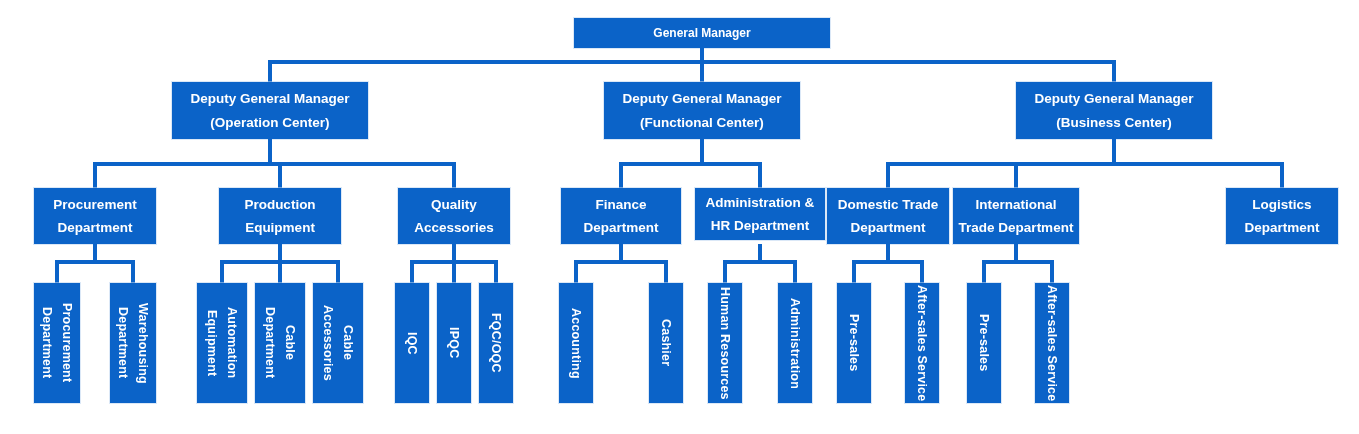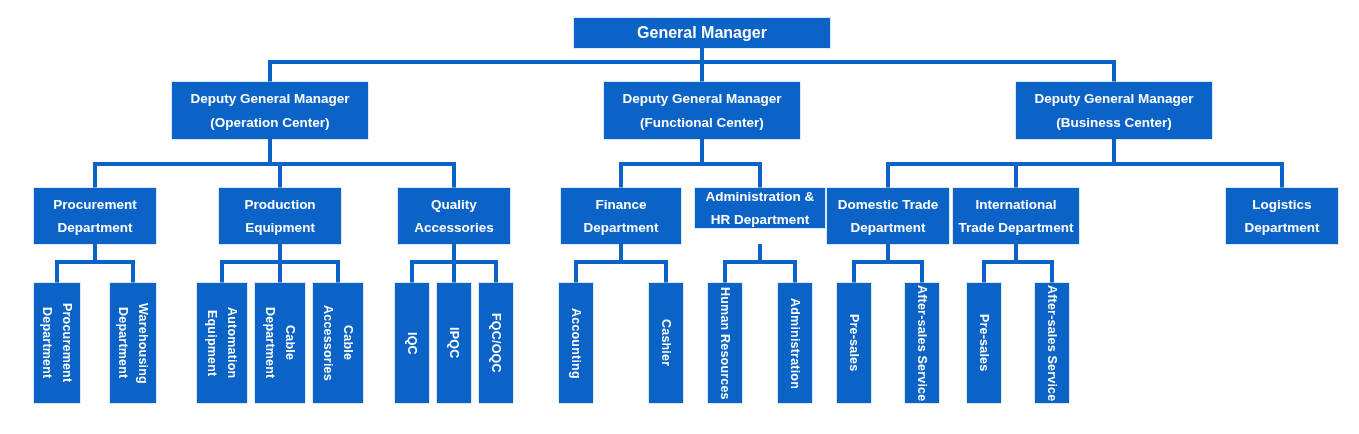--- a/index.html
+++ b/index.html
@@ -21,21 +21,21 @@
     color: #ffffff;
     display: flex;
     align-items: center;
     justify-content: center;
     text-align: center;
     font-weight: bold;
     white-space: pre-line;
     box-sizing: border-box;
     box-shadow: 0 0 0 1px rgba(190, 214, 240, 0.55);
   }
-  .node.level-0 { font-size: 16px; line-height: 18px; }
+  .node.level-0 { font-size: 12px; line-height: 18px; }
   .node.level-1 { font-size: 13.5px; line-height: 24px; }
   .node.level-2 { font-size: 13.5px; line-height: 23px; }
   .node.vertical {
     writing-mode: vertical-rl;
     text-orientation: mixed;
     font-size: 12.5px;
     line-height: 20px;
     letter-spacing: 0.2px;
   }
   .connector {
@@ -99,21 +99,21 @@
     <div class="connector" style="left: 619px; top: 164px; width: 4px; height: 24px;"></div>
     <div class="node level-2" style="left: 561px; top: 188px; width: 120px; height: 56px;">Finance
 Department</div>
     <div class="connector" style="left: 619px; top: 244px; width: 4px; height: 20px;"></div>
     <div class="connector" style="left: 574px; top: 260px; width: 94px; height: 4px;"></div>
     <div class="connector" style="left: 574px; top: 262px; width: 4px; height: 21px;"></div>
     <div class="node level-3 vertical" style="left: 559px; top: 283px; width: 34px; height: 120px;">Accounting</div>
     <div class="connector" style="left: 664px; top: 262px; width: 4px; height: 21px;"></div>
     <div class="node level-3 vertical" style="left: 649px; top: 283px; width: 34px; height: 120px;">Cashier</div>
     <div class="connector" style="left: 758px; top: 164px; width: 4px; height: 24px;"></div>
-    <div class="node level-2" style="left: 695px; top: 188px; width: 130px; height: 40px;">Administration &amp;
+    <div class="node level-2" style="left: 695px; top: 188px; width: 130px; height: 52px;">Administration &amp;
 HR Department</div>
     <div class="connector" style="left: 758px; top: 244px; width: 4px; height: 20px;"></div>
     <div class="connector" style="left: 723px; top: 260px; width: 74px; height: 4px;"></div>
     <div class="connector" style="left: 723px; top: 262px; width: 4px; height: 21px;"></div>
     <div class="node level-3 vertical" style="left: 708px; top: 283px; width: 34px; height: 120px;">Human Resources</div>
     <div class="connector" style="left: 793px; top: 262px; width: 4px; height: 21px;"></div>
     <div class="node level-3 vertical" style="left: 778px; top: 283px; width: 34px; height: 120px;">Administration</div>
     <div class="connector" style="left: 1112px; top: 62px; width: 4px; height: 20px;"></div>
     <div class="node level-1" style="left: 1016px; top: 82px; width: 196px; height: 57px;">Deputy General Manager
 (Business Center)</div>

